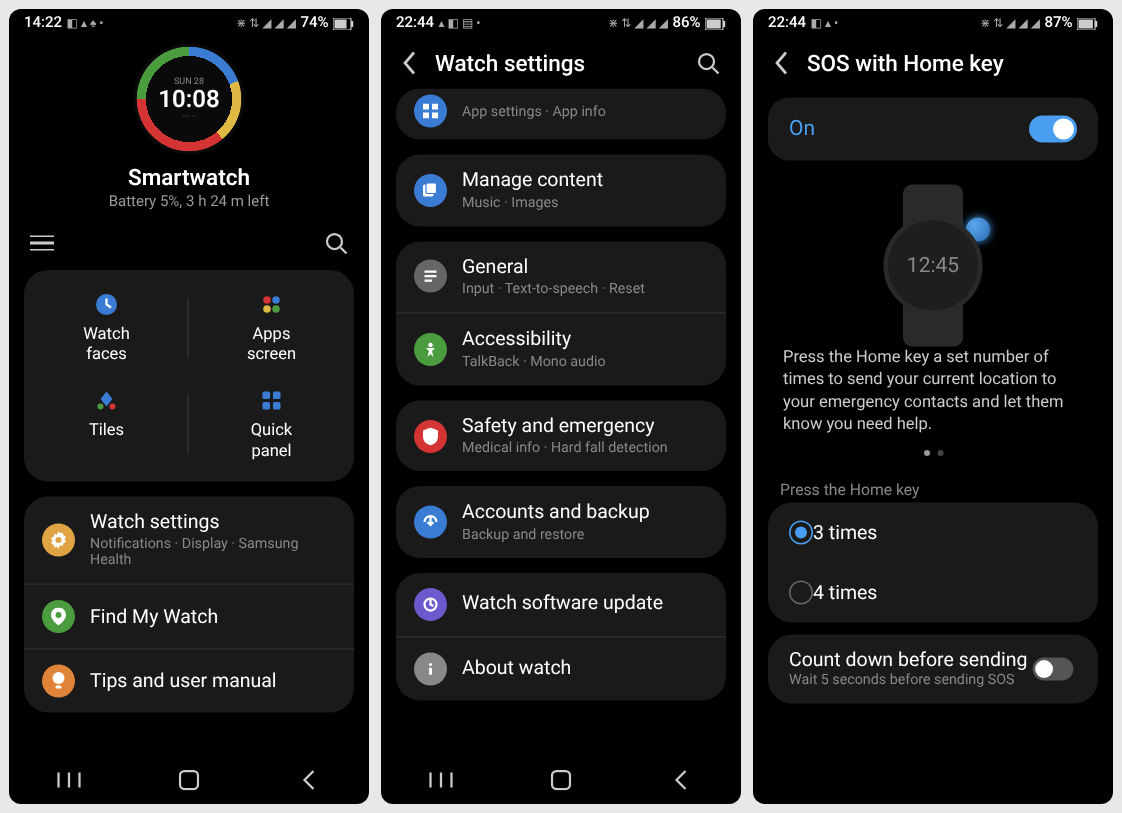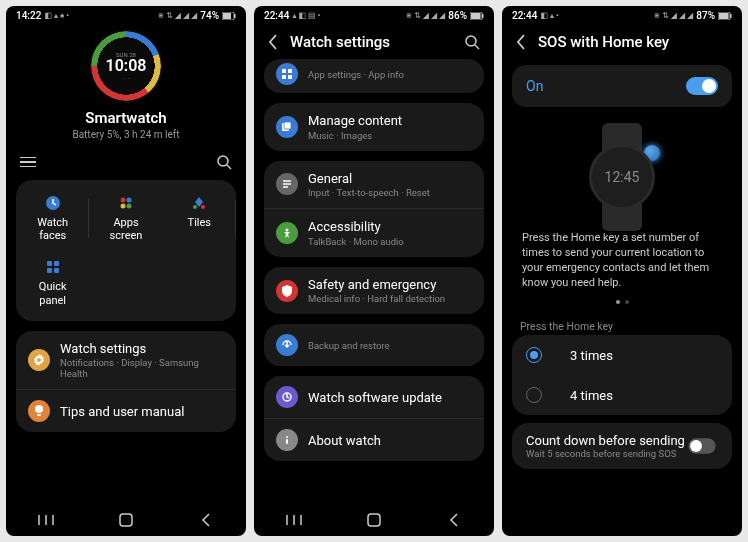--- a/index.html
+++ b/index.html
@@ -54,21 +54,21 @@
   .wf-sub { font-size: 6px; color: #666; }
   .device-name { font-size: 15px; font-weight: 600; margin-top: 6px; }
   .device-sub { font-size: 10px; color: #999; margin-top: 2px; }
   .toolbar-row {
     display: flex; justify-content: space-between; align-items: center;
     padding: 6px 14px;
   }
   .hamburger { width: 16px; display: flex; flex-direction: column; gap: 3px; }
   .hamburger span { height: 1.5px; background: #ccc; }
   .grid2 {
-    display: grid; grid-template-columns: 1fr 1fr 1fr;
+    display: grid; grid-template-columns: 1fr 1fr;
     background: #1a1a1a; border-radius: 16px;
     margin: 4px 10px; padding: 6px 0;
   }
   .grid-item {
     display: flex; flex-direction: column; align-items: center;
     padding: 8px 4px; position: relative;
   }
   .grid-item:nth-child(1)::after, .grid-item:nth-child(3)::after {
     content: ''; position: absolute; right: 0; top: 20%; bottom: 20%; width: 1px; background: #333;
   }
@@ -145,21 +145,21 @@
   .desc-text { font-size: 11px; color: #ccc; line-height: 1.35; padding: 0 2px; }
   .page-dots { display: flex; gap: 5px; justify-content: center; padding: 10px 0 6px; }
   .page-dots span { width: 4px; height: 4px; border-radius: 50%; background: #444; }
   .page-dots span.active { background: #999; }
   .section-label { font-size: 10.5px; color: #888; padding: 4px 18px 2px; }
   .radio-list {
     background: #1a1a1a; border-radius: 16px;
     margin: 0 10px; overflow: hidden;
   }
   .radio-item {
-    display: flex; align-items: center; gap: 28px;
+    display: flex; align-items: center; gap: 0;
     padding: 12px 14px;
   }
   .radio {
     width: 16px; height: 16px; border-radius: 50%;
     border: 1.5px solid #666; position: relative;
   }
   .radio.checked { border-color: #4a9ef0; }
   .radio.checked::after {
     content: ''; position: absolute; inset: 3px;
     border-radius: 50%; background: #4a9ef0;
@@ -275,20 +275,30 @@
           <svg width="12" height="12" viewBox="0 0 12 12" fill="#fff">
               <path d="M6 0l1 1.5 1.7-.5.5 1.7L11 4l-1 1.5 1 1.5-1.8 1.3-.5 1.7-1.7-.5L6 12l-1-1.5-1.7.5-.5-1.7L1 8l1-1.5L1 5l1.8-1.3.5-1.7 1.7.5L6 0z M6 4a2 2 0 100 4 2 2 0 000-4z"></path>
             </svg>
         </div>
         <div class="list-text">
           <div class="list-title">Watch settings</div>
           <div class="list-sub">Notifications · Display · Samsung Health</div>
         </div>
       </div>
       <div class="list-item">
+        <div class="list-icon" style="background:#4a9c3e">
+          <svg width="10" height="12" viewBox="0 0 10 12" fill="#fff">
+              <path d="M5 0C2.2 0 0 2.2 0 5c0 3.5 5 7 5 7s5-3.5 5-7c0-2.8-2.2-5-5-5zm0 7a2 2 0 110-4 2 2 0 010 4z"></path>
+            </svg>
+        </div>
+        <div class="list-text">
+          <div class="list-title">Find My Watch</div>
+        </div>
+      </div>
+      <div class="list-item">
         <div class="list-icon" style="background:#e0843a">
           <svg width="10" height="12" viewBox="0 0 10 12" fill="#fff">
               <circle cx="5" cy="4" r="4"></circle>
               <rect x="3" y="9" width="4" height="2" rx="1"></rect>
             </svg>
         </div>
         <div class="list-text">
           <div class="list-title">Tips and user manual</div>
         </div>
       </div>
@@ -416,20 +426,21 @@
       </div>
     </div>
     <div class="list" style="margin-top:6px">
       <div class="list-item">
         <div class="list-icon" style="background:#3a7cd4">
           <svg width="12" height="12" viewBox="0 0 12 12" fill="none" stroke="#fff" stroke-width="1.5">
               <path d="M2 6a4 4 0 118 0M6 2v6M4 6l2 2 2-2"></path>
             </svg>
         </div>
         <div class="list-text">
+          <div class="list-title">Accounts and backup</div>
           <div class="list-sub">Backup and restore</div>
         </div>
       </div>
     </div>
     <div class="list" style="margin-top:6px">
       <div class="list-item">
         <div class="list-icon" style="background:#6a5acd">
           <svg width="10" height="10" viewBox="0 0 10 10" fill="none" stroke="#fff" stroke-width="1.5">
               <circle cx="5" cy="5" r="4"></circle>
               <path d="M5 2v3l2 1"></path>

